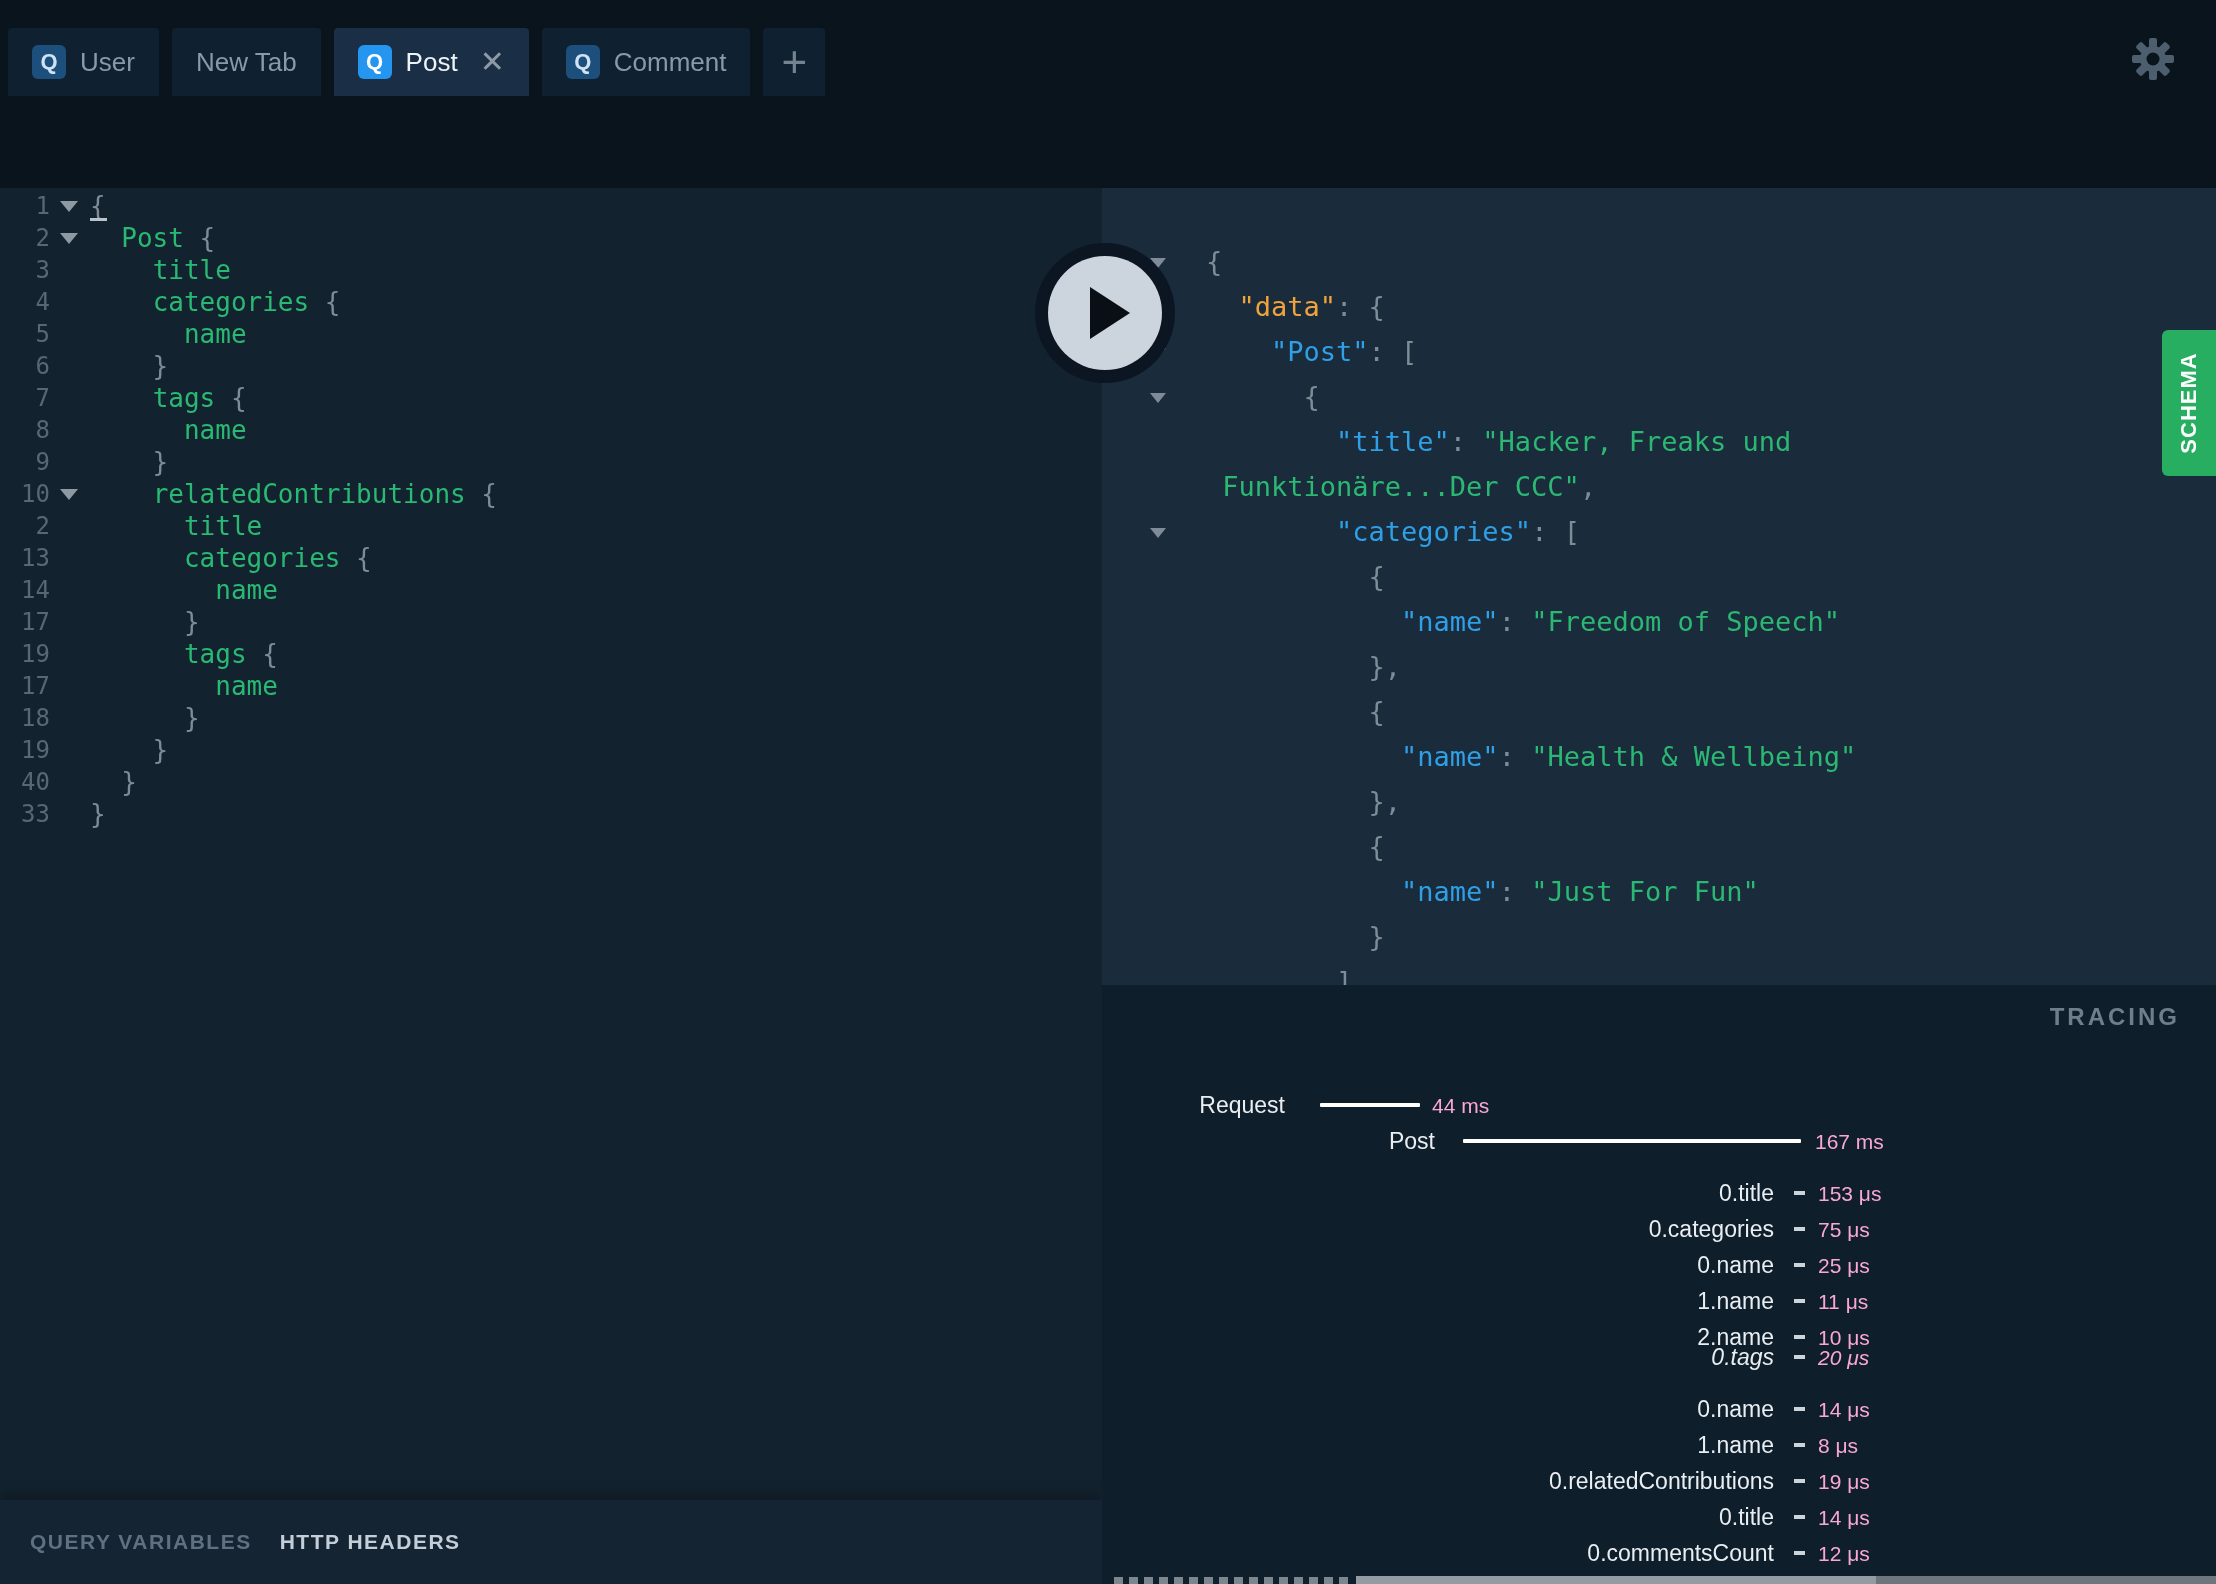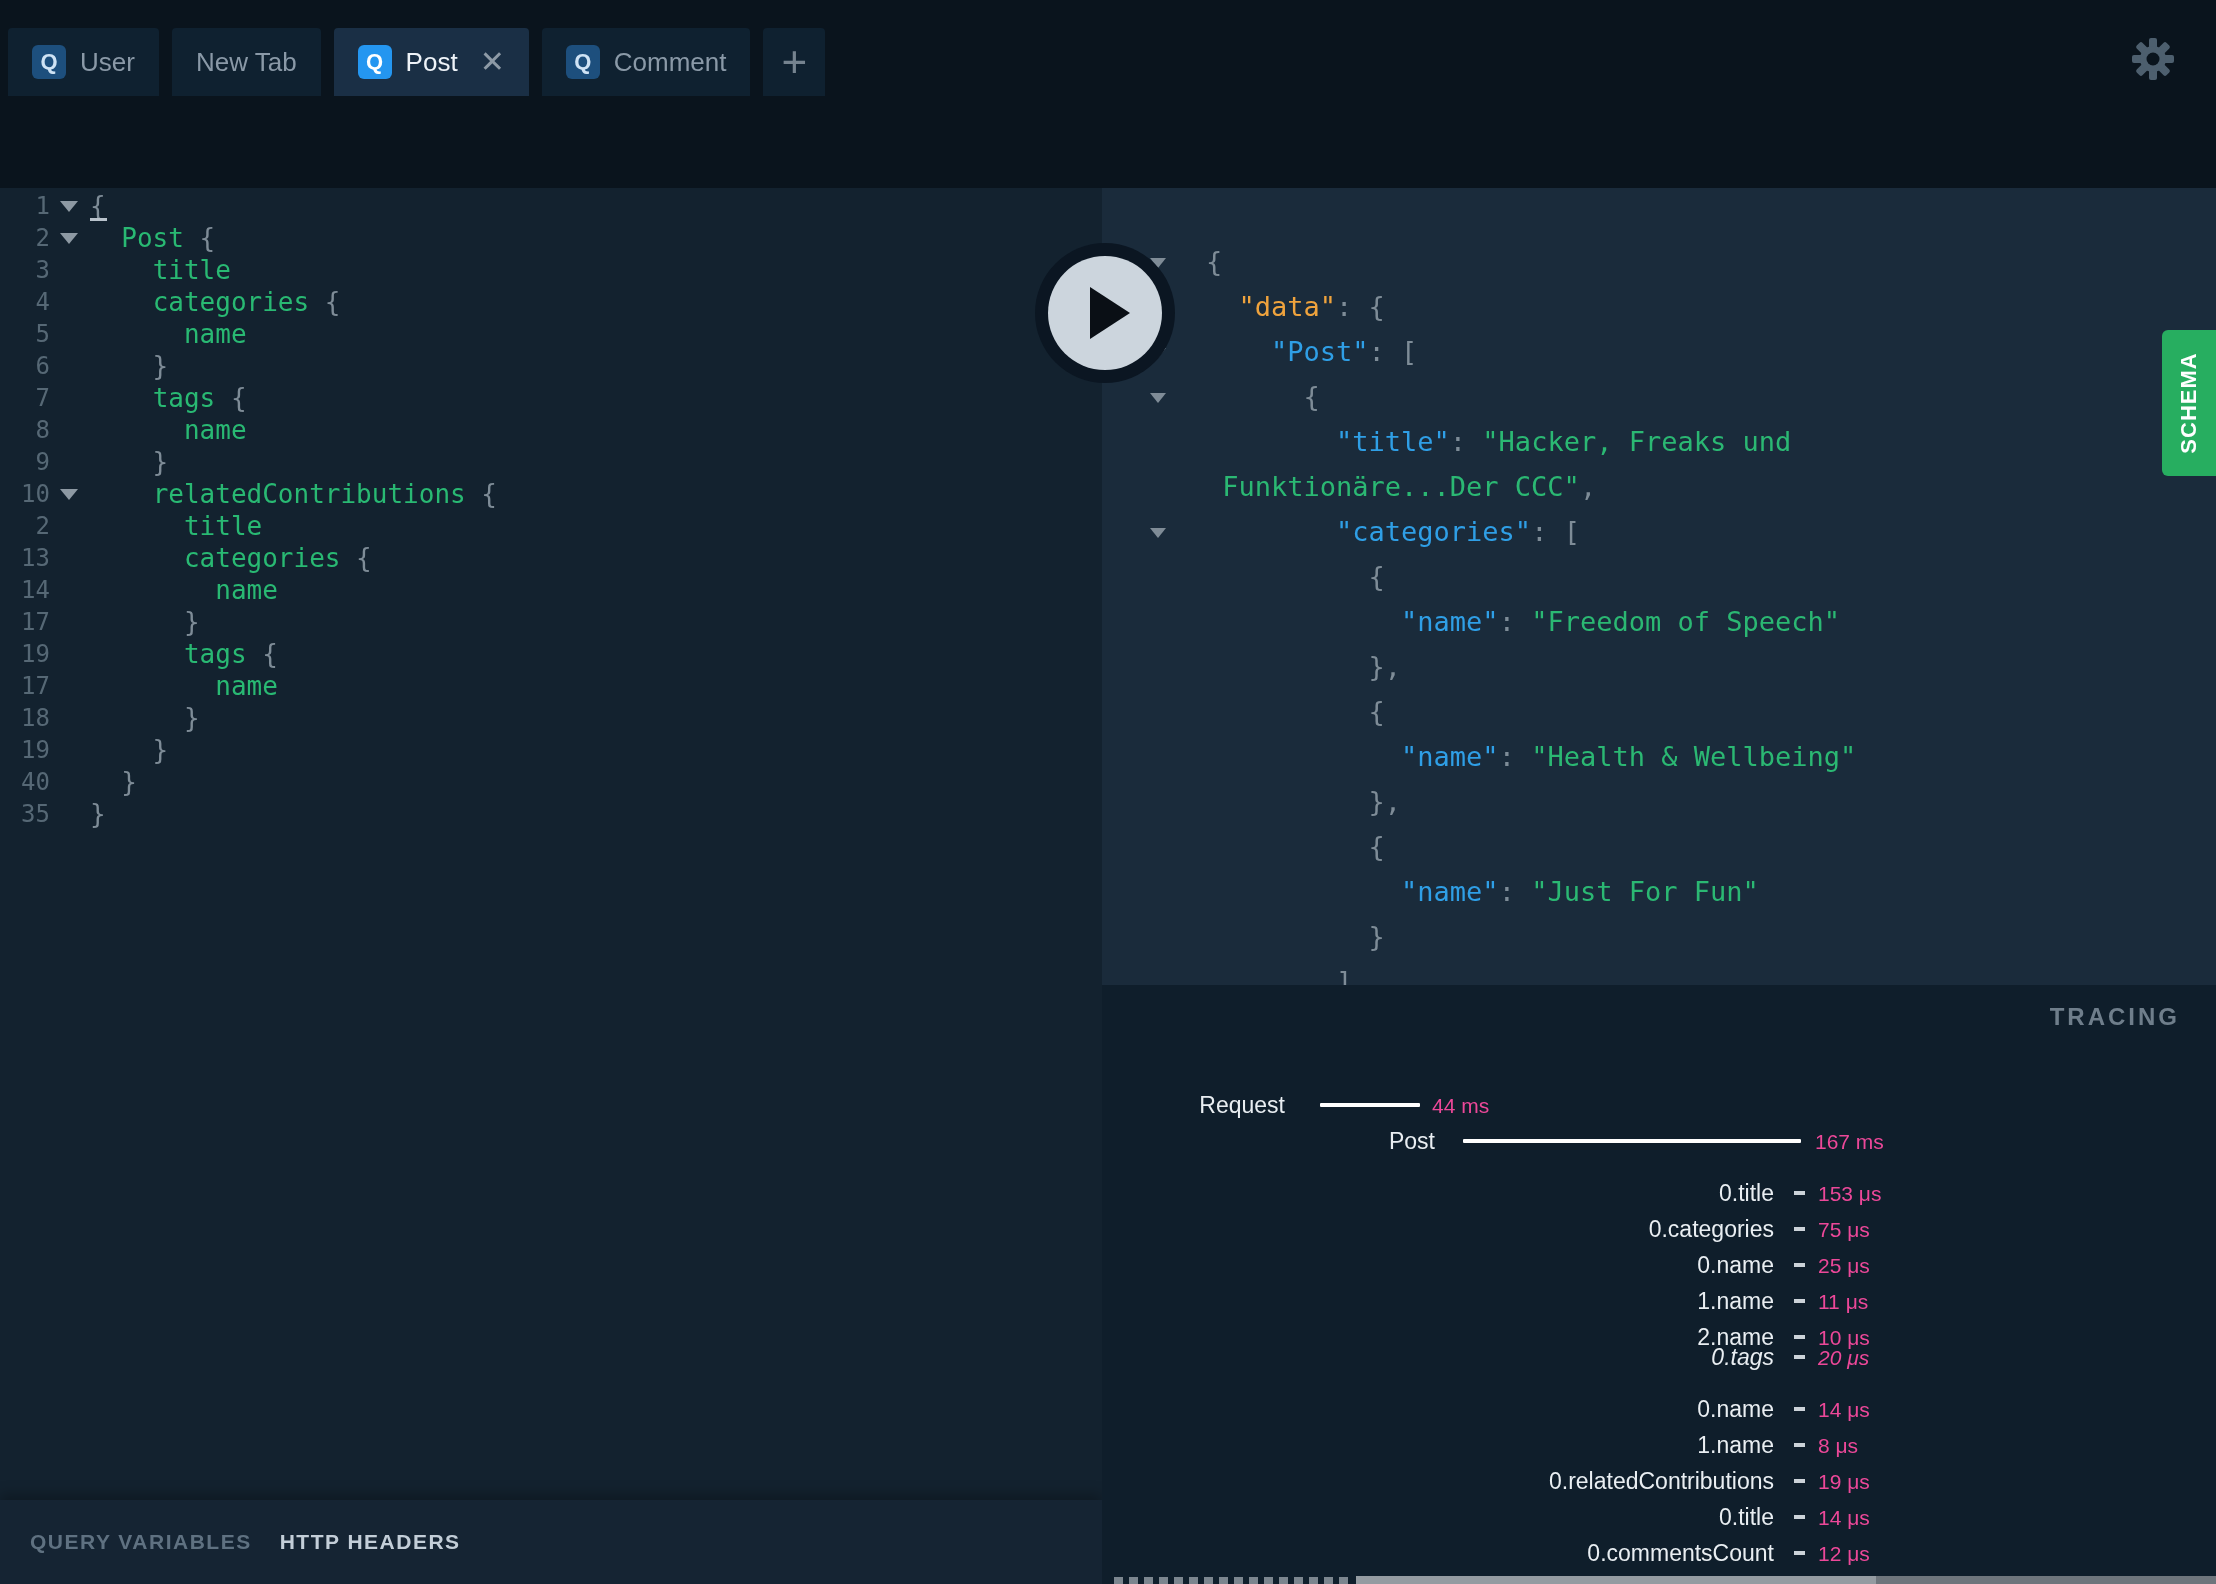--- a/index.html
+++ b/index.html
@@ -79,21 +79,21 @@
                 border-radius:6px 0 0 6px; display:flex; align-items:center; justify-content:center;
                 cursor:pointer; z-index:6; }
   .schema-tab span { transform:rotate(-90deg); color:#ffffff; font-weight:bold; font-size:22px;
                      letter-spacing:1px; white-space:nowrap; }
 
   
   .tracing-title { position:absolute; right:36px; top:18px; color:#6f7e8b; font-size:24px; font-weight:bold;
                    letter-spacing:3px; }
   .tr-row { position:absolute; left:0; width:1114px; height:30px; }
   .tr-label { position:absolute; top:0; color:#e9eef2; font-size:23px; line-height:30px; white-space:nowrap; }
-  .tr-value { position:absolute; top:2px; color:#ec4899; font-size:21px; line-height:28px; white-space:nowrap; }
+  .tr-value { position:absolute; top:2px; color:#f9a8d4; font-size:21px; line-height:28px; white-space:nowrap; }
   .tr-bar { position:absolute; background:#ffffff; height:4px; top:13px; border-radius:1px; }
   .tr-dash { position:absolute; left:692px; top:13px; width:11px; height:4px; background:#ccd3d9; }
 
   
   .bb-label { font-size:21px; font-weight:bold; letter-spacing:1.5px; cursor:pointer; }
   .bb-qv { color:#5f7181; margin-left:30px; }
   .bb-hh { color:#c3ced8; margin-left:28px; }
 
   
   .hscroll-track { position:absolute; left:1356px; top:1576px; width:860px; height:8px; background:#6e757c; }
@@ -219,21 +219,21 @@
         </div>
         <div class="ed-line">
           <span class="ed-gutter-num">19</span>
           <span class="code ed-text"><span class="tok-p">    }</span></span>
         </div>
         <div class="ed-line">
           <span class="ed-gutter-num">40</span>
           <span class="code ed-text"><span class="tok-p">  }</span></span>
         </div>
         <div class="ed-line">
-          <span class="ed-gutter-num">35</span>
+          <span class="ed-gutter-num">33</span>
           <span class="code ed-text"><span class="tok-p">}</span></span>
         </div>
       </div>
   </div>
 
   <div class="bottombar">
     <span class="bb-label bb-qv">QUERY VARIABLES</span>
     <span class="bb-label bb-hh">HTTP HEADERS</span>
   </div>
 

